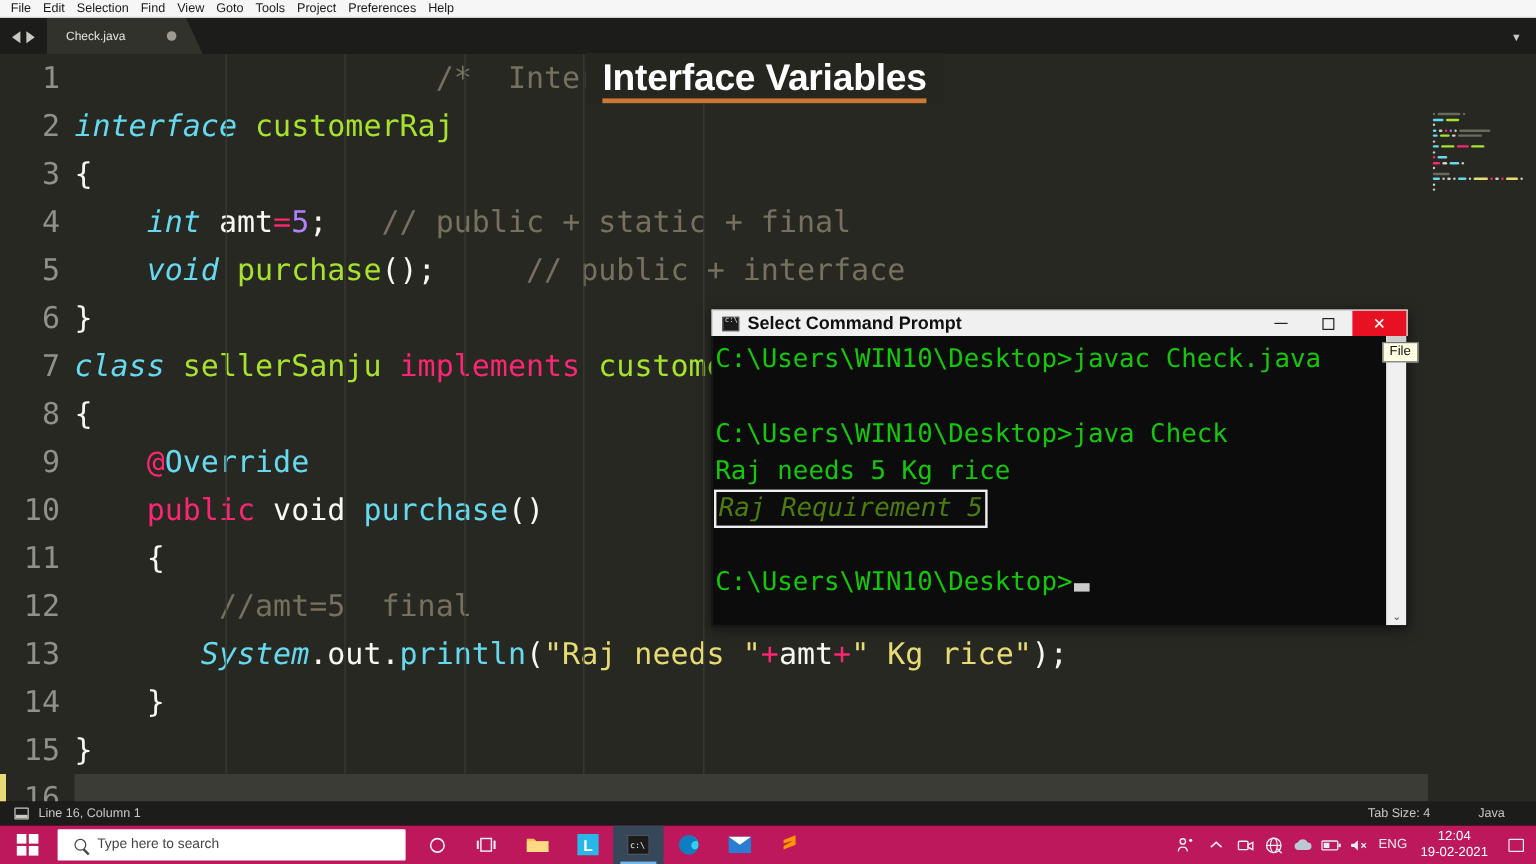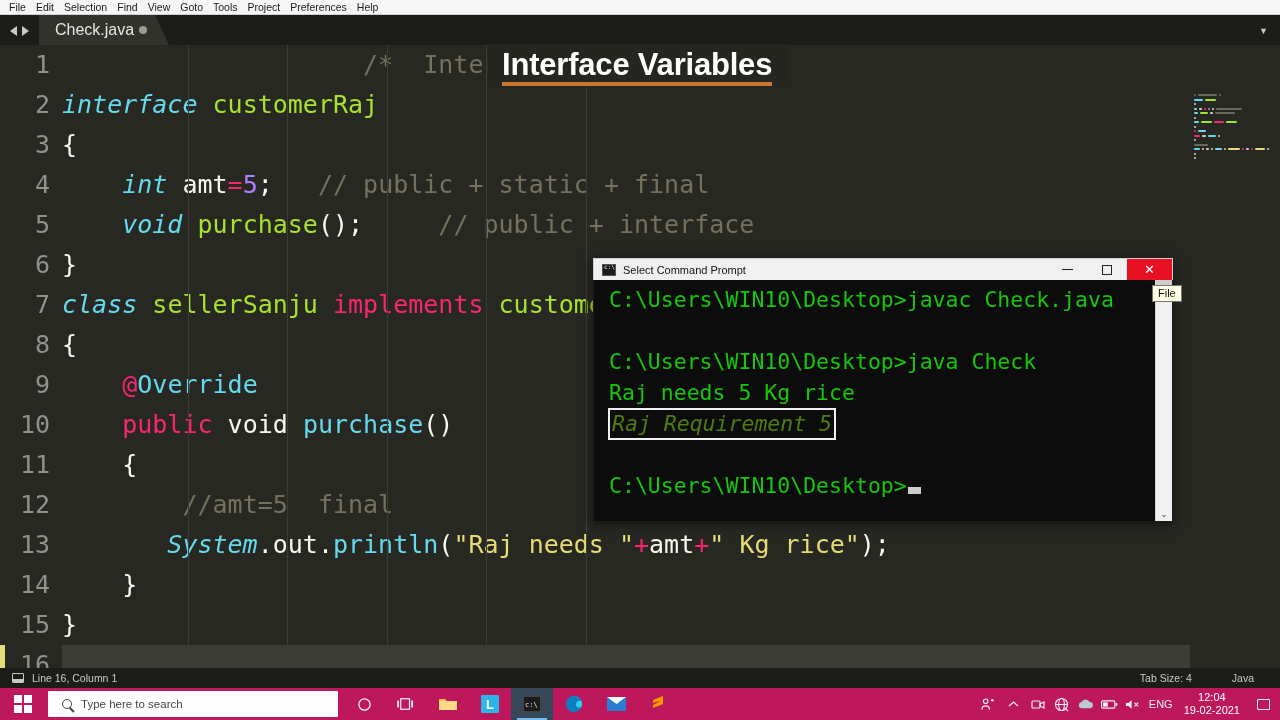--- a/index.html
+++ b/index.html
@@ -25,21 +25,21 @@
     background: #1c1c1a; display: flex; align-items: flex-end;
   }
   .tabnav { display: flex; align-items: center; gap: 5px; padding: 0 10px 9px 10px; }
   .arrow { width: 0; height: 0; border-top: 5px solid transparent; border-bottom: 5px solid transparent; }
   .arrow.left  { border-right: 7px solid #c9c9c4; }
   .arrow.right { border-left: 7px solid #c9c9c4; }
   .tab {
     position: relative; height: 30px; min-width: 130px;
     background: #32322d; color: #e6e6e0;
     display: flex; align-items: center; padding: 0 14px 0 16px;
-    font-size: 16px;
+    font-size: 10px;
     clip-path: polygon(0 0, calc(100% - 14px) 0, 100% 100%, 0 100%);
     padding-right: 34px;
   }
   .tab .tabname { white-space: nowrap; }
   .tab .dirty {
     position: absolute; right: 22px; top: 50%; transform: translateY(-50%);
     width: 8px; height: 8px; border-radius: 50%; background: #9b9b92;
   }
   .tabbar .menu-chevron {
     margin-left: auto; padding: 0 12px 9px 0; color: #c9c9c4; font-size: 9px;
@@ -131,38 +131,38 @@
     border: 1px solid #cfcfcf; border-bottom: none;
   }
   .cmd-title .cico {
     width: 14px; height: 12px; margin: 0 7px 0 8px; background: #1b1b1b;
     border: 1px solid #555; position: relative; flex: none;
   }
   .cmd-title .cico::after {
     content: "c:\\"; position: absolute; left: 1px; top: -2px;
     font-family: "DejaVu Sans Mono", monospace; font-size: 6px; color: #e8e8e8;
   }
-  .cmd-title .ctext { font-size: 11px; color: #111; flex: 1; white-space: nowrap; }
+  .cmd-title .ctext { font-size: 15px; color: #111; flex: 1; white-space: nowrap; font-weight: bold; }
   .cmd-btns { display: flex; height: 22px; }
   .cmd-btn {
     width: 40px; height: 22px; display: flex; align-items: center; justify-content: center;
     color: #222; font-size: 11px;
   }
   .cmd-btn.min span { display: block; width: 11px; height: 1px; background: #222; }
   .cmd-btn.max span { display: block; width: 10px; height: 10px; border: 1px solid #222; }
   .cmd-btn.close { background: #e81123; color: #fff; font-size: 13px; width: 45px; }
 
   .cmd-body {
     position: relative; height: 242px; background: #0c0c0c;
     border: 1px solid #1b1b1b; border-top: none; overflow: hidden;
     padding: 4px 0 0 1px;
   }
   .cmd-line {
     font-family: "DejaVu Sans Mono", monospace; font-size: 21.5px;
-    line-height: 31px; color: #16c60c; white-space: pre; padding-left: 14px;
+    line-height: 31px; color: #16c60c; white-space: pre; padding-left: 1px;
   }
   .cmd-line.hl {
     color: #4d7c0f; display: inline-block; outline: 2px solid #f0f0f0;
     padding: 0 2px; line-height: 28px; margin-left: 1px; font-style: italic;
   }
   .cmd-cursor {
     display: inline-block; width: 13px; height: 7px; background: #cccccc;
     vertical-align: -1px; margin-left: 1px;
   }
   .cmd-scroll {

